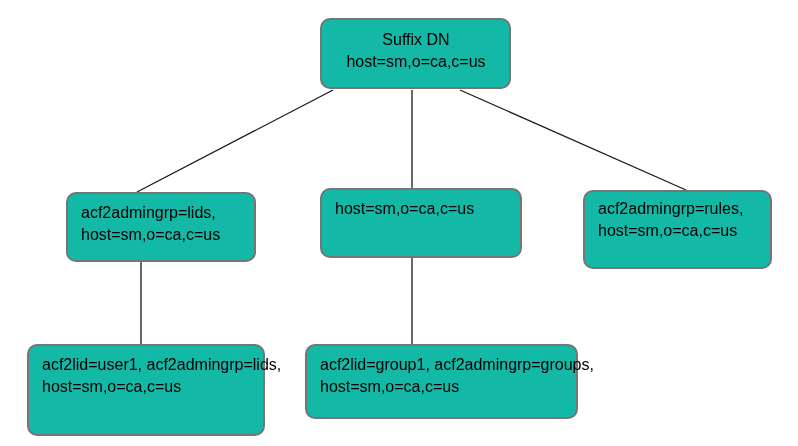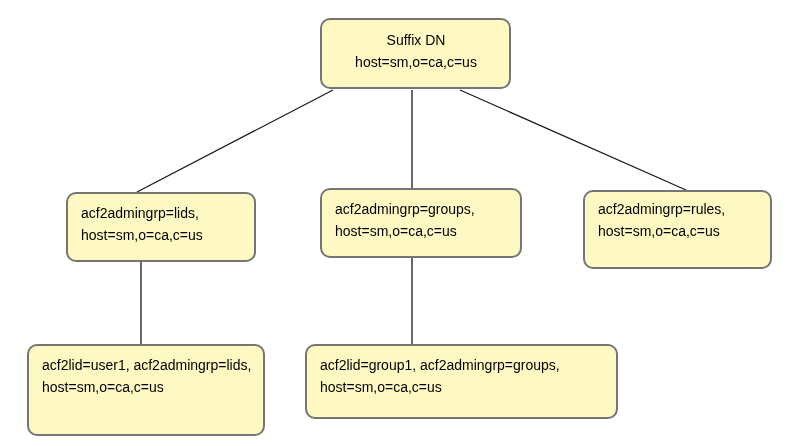--- a/index.html
+++ b/index.html
@@ -25,39 +25,39 @@
   }
   #connectors line {
     stroke: #1a1a1a;
     stroke-width: 1.3;
   }
   .node {
     position: absolute;
     box-sizing: border-box;
     border: 2px solid #757575;
     border-radius: 10px;
-    background: #fef9c3;
-    font-size: 14px;
+    background: #14b8a6;
+    font-size: 16px;
     line-height: 22px;
     padding: 8px 12px 0 13px;
   }
   .node .line {
     display: block;
     white-space: nowrap;
   }
   .node-center {
     text-align: center;
   }
   
   #node-suffix  { left: 320px; top: 18px;  width: 191px; height: 71px; padding-top: 9px; }
   #node-lids    { left: 53px;  top: 192px; width: 190px; height: 70px; margin-left: 13px; }
   #node-groups  { left: 320px; top: 188px; width: 202px; height: 70px; }
   #node-rules   { left: 583px; top: 190px; width: 189px; height: 79px; padding-top: 6px; }
   #node-user1   { left: 27px;  top: 344px; width: 238px; height: 92px; }
-  #node-group1  { left: 305px; top: 344px; width: 313px; height: 75px; }
+  #node-group1  { left: 305px; top: 344px; width: 273px; height: 75px; }
 </style>
 </head>
 <body>
 
 <div id="canvas">
 
   <svg id="connectors" viewBox="0 0 798 446" xmlns="http://www.w3.org/2000/svg">
     <line x1="333" y1="90" x2="137" y2="192"></line>
     <line x1="412" y1="90" x2="412" y2="188"></line>
     <line x1="460" y1="90" x2="686" y2="190"></line>
@@ -69,21 +69,20 @@
     <span class="line">Suffix DN</span>
     <span class="line">host=sm,o=ca,c=us</span>
   </div>
 
   <div class="node" id="node-lids">
     <span class="line">acf2admingrp=lids,</span>
     <span class="line">host=sm,o=ca,c=us</span>
   </div>
 
   <div class="node" id="node-groups">
-    <span class="line">acf2admingrp=groups,</span>
     <span class="line">host=sm,o=ca,c=us</span>
   </div>
 
   <div class="node" id="node-rules">
     <span class="line">acf2admingrp=rules,</span>
     <span class="line">host=sm,o=ca,c=us</span>
   </div>
 
   <div class="node" id="node-user1">
     <span class="line">acf2lid=user1, acf2admingrp=lids,</span>

